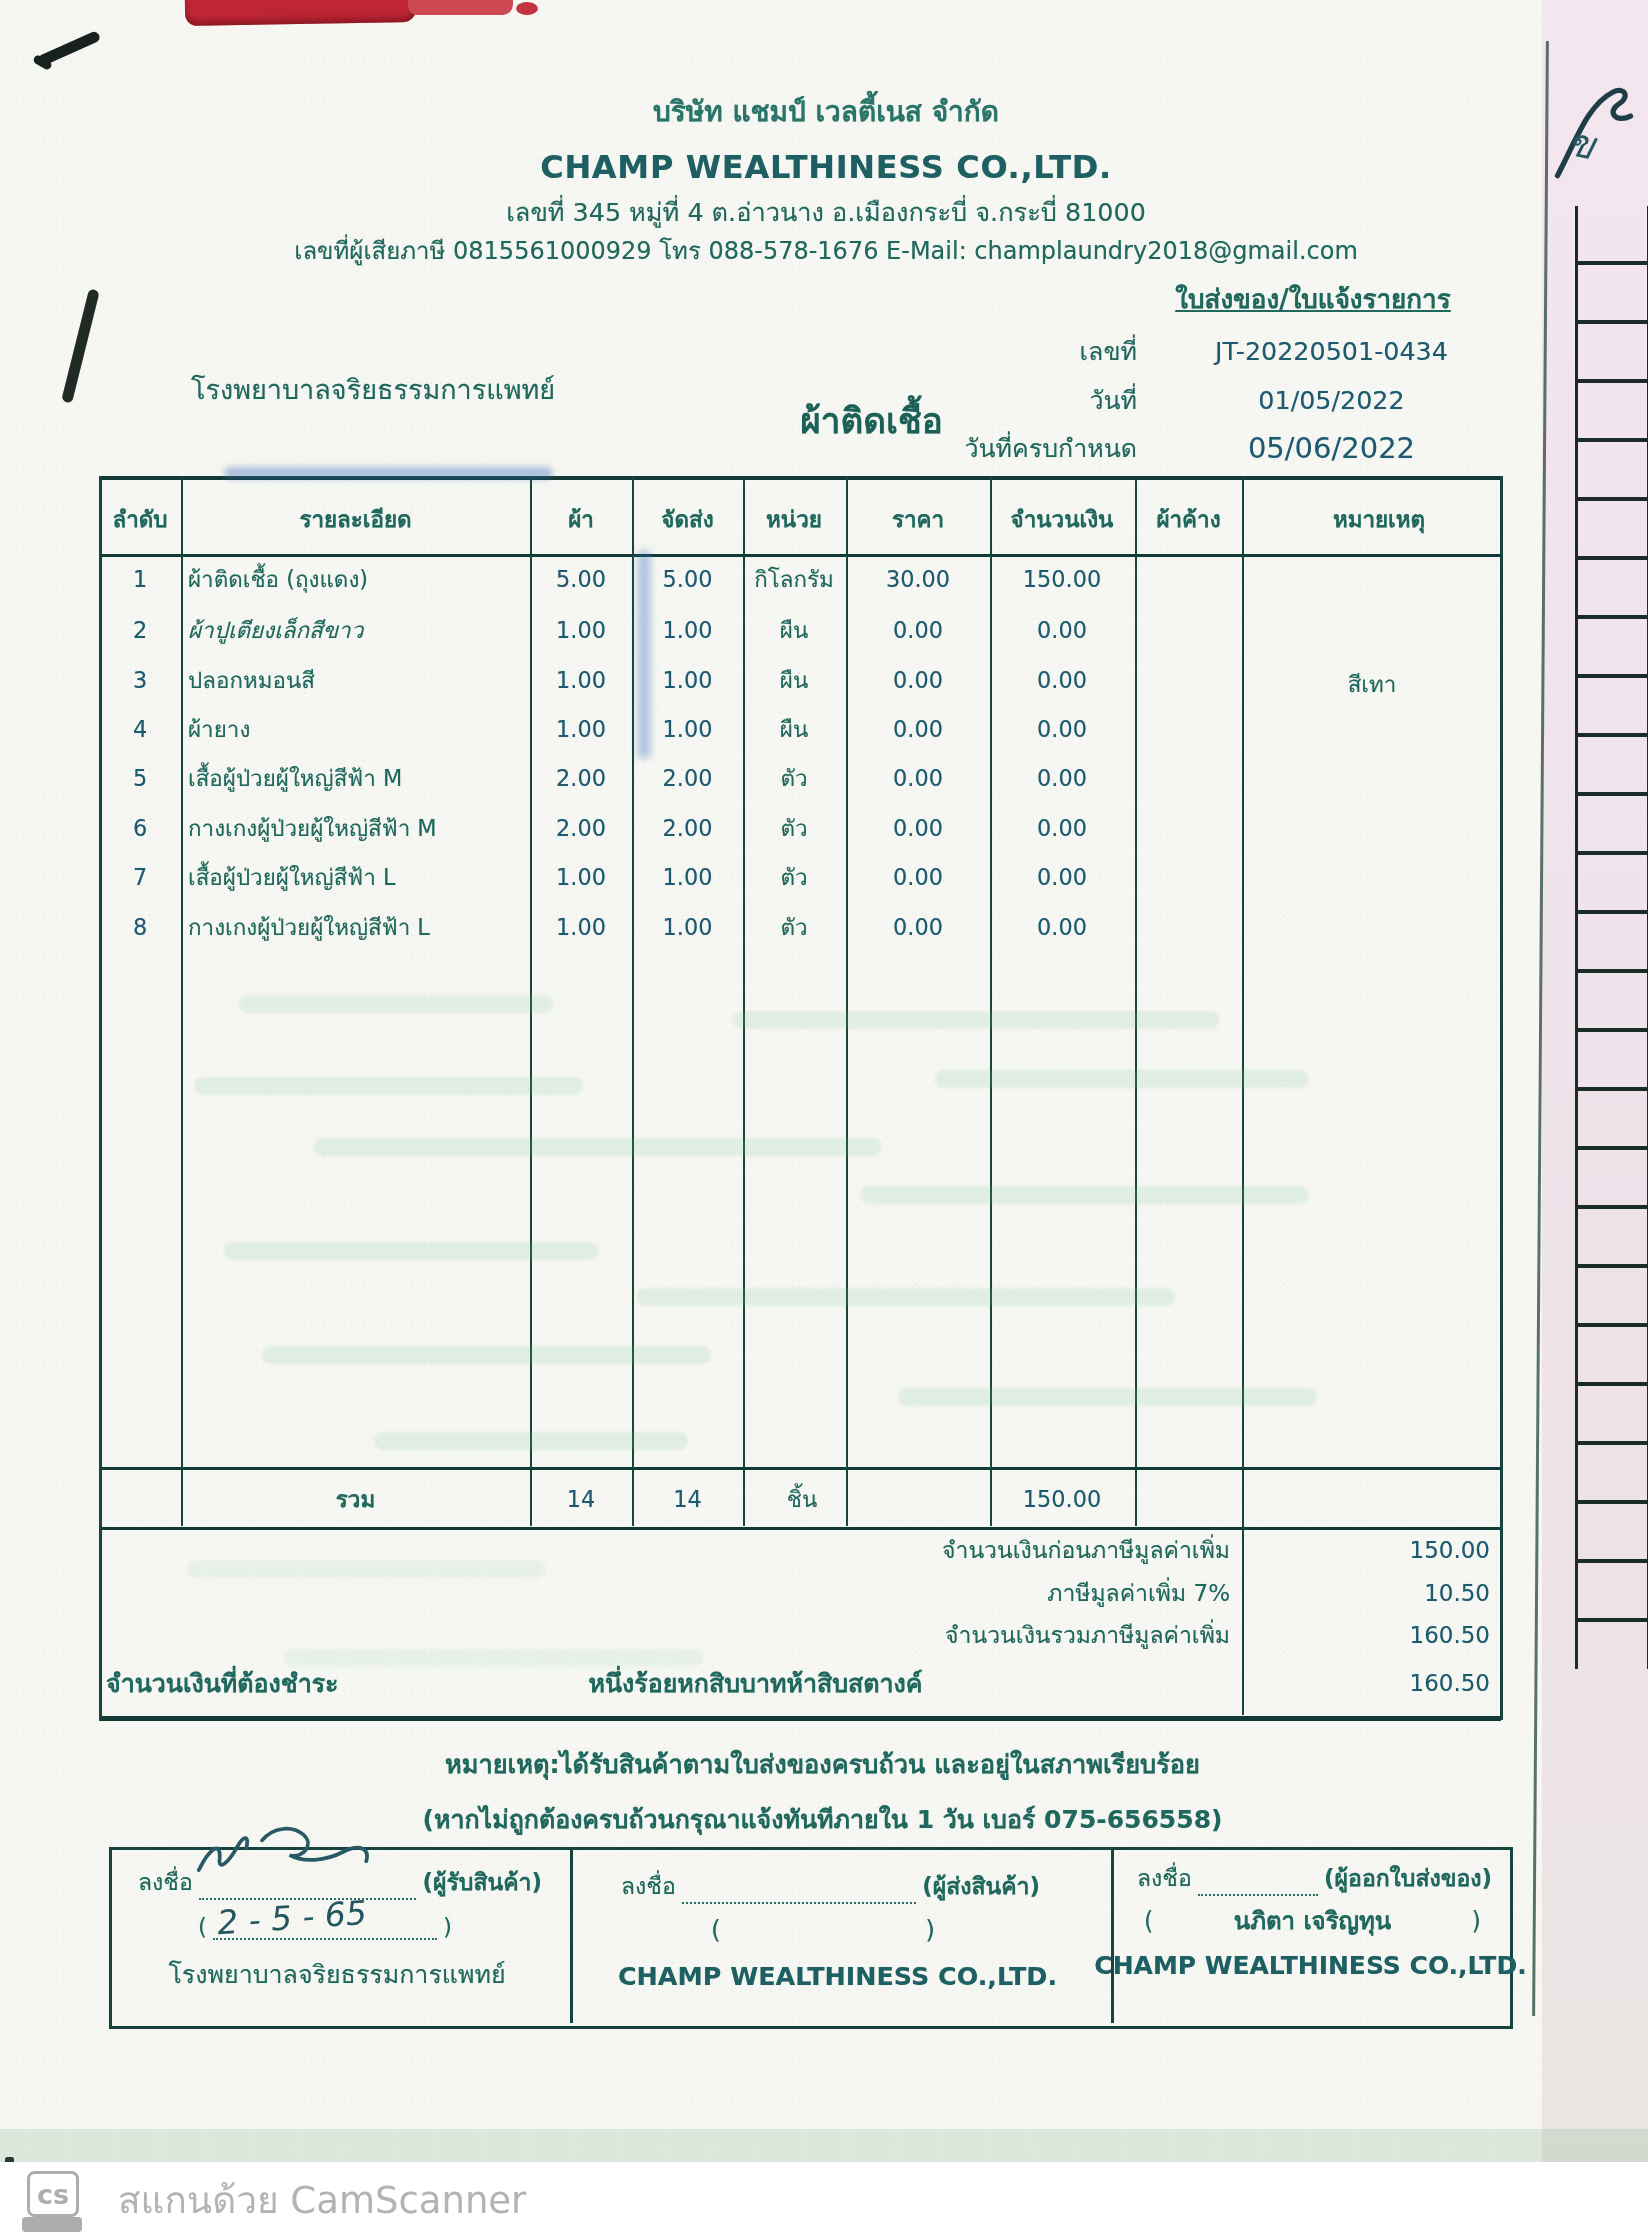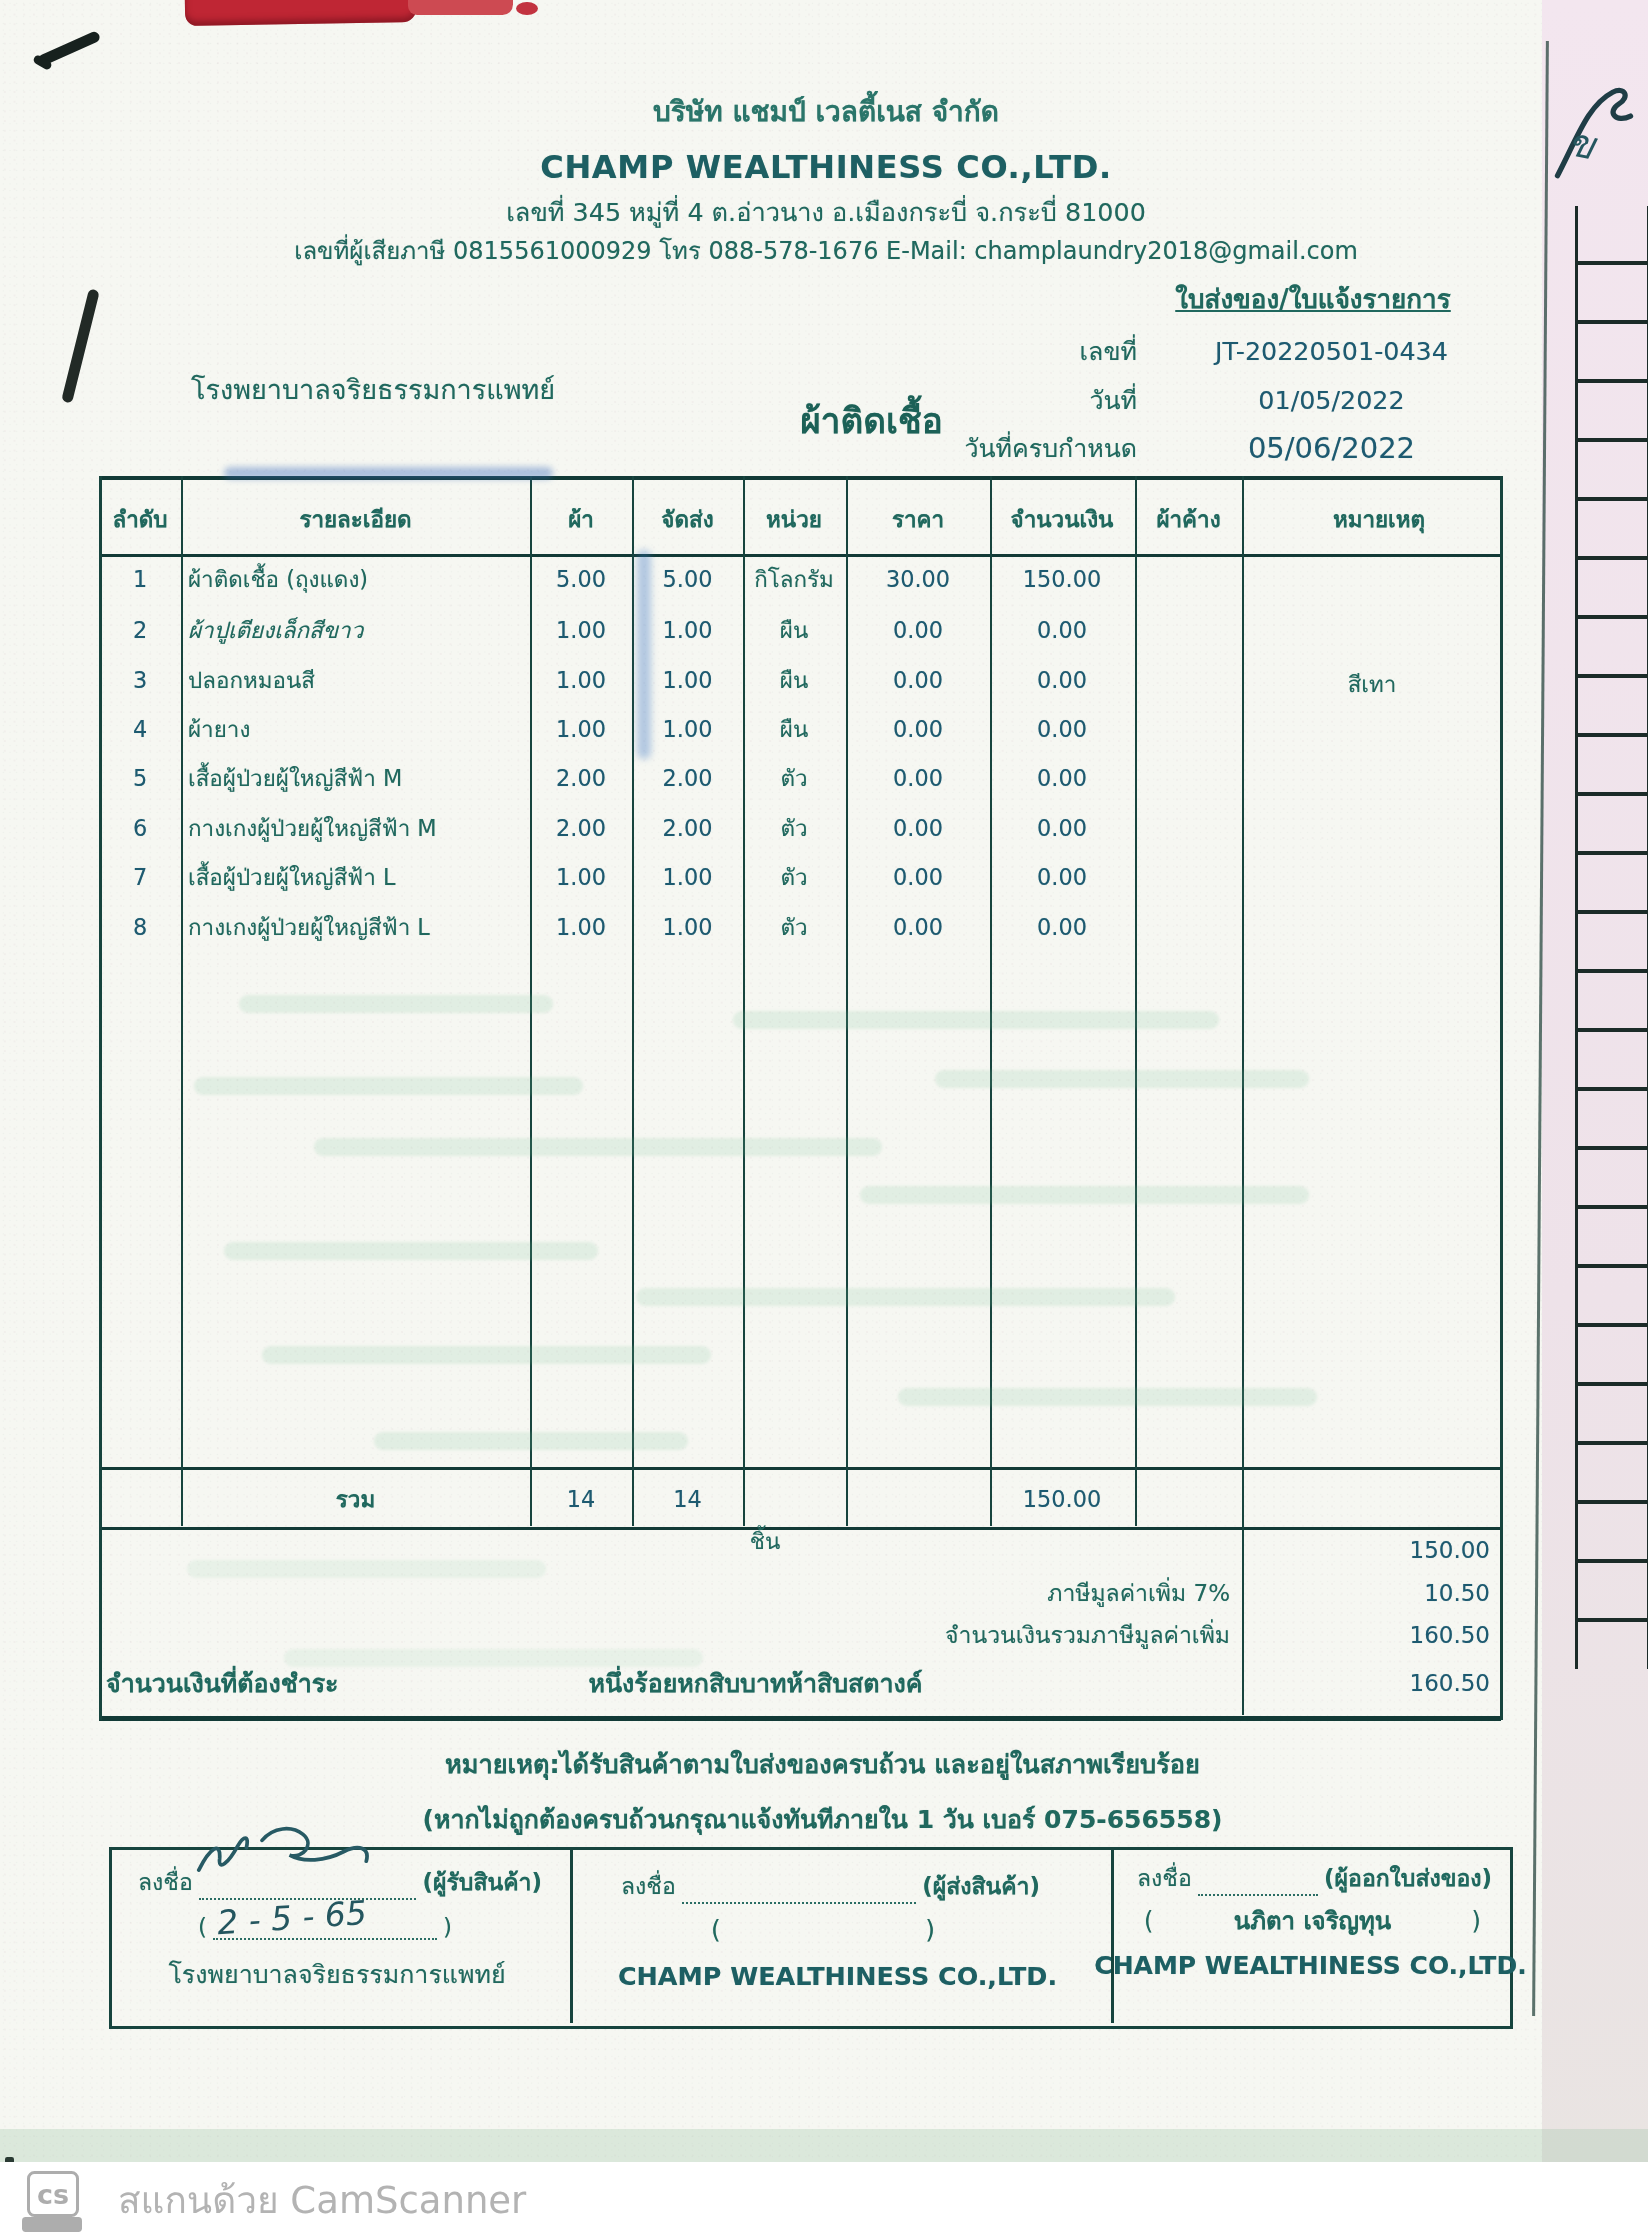--- a/index.html
+++ b/index.html
@@ -164,23 +164,24 @@
   <div class="ghost" style="left:636px;top:1288px;width:539px;"></div>
   <div class="ghost" style="left:262px;top:1346px;width:449px;"></div>
   <div class="ghost" style="left:898px;top:1388px;width:419px;"></div>
   <div class="ghost" style="left:374px;top:1432px;width:314px;"></div>
   <div class="ghost" style="left:187px;top:1560px;width:359px;opacity:.7;"></div>
   <div class="ghost" style="left:284px;top:1649px;width:419px;opacity:.7;"></div>
 
   <div class="c b" style="left:181px;top:1470px;width:349px;height:57px;">รวม</div>
   <div class="c n" style="left:530px;top:1470px;width:102px;height:57px;">14</div>
   <div class="c n" style="left:632px;top:1470px;width:111px;height:57px;">14</div>
-  <div class="c" style="left:714px;top:1470px;width:102px;height:57px;margin-top:42px;">ชิ้น</div>
+  <div class="c" style="left:751px;top:1470px;width:102px;height:57px;">ชิ้น</div>
   <div class="c n" style="left:990px;top:1470px;width:144px;height:57px;">150.00</div>
 
+  <div class="c r" style="left:673px;top:1531px;width:557px;height:37px;font-size:23px;">จำนวนเงินก่อนภาษีมูลค่าเพิ่ม</div>
   <div class="c r n" style="left:1257px;top:1531px;width:233px;height:37px;font-size:23px;">150.00</div>
   <div class="c r" style="left:673px;top:1574px;width:557px;height:37px;font-size:23px;">ภาษีมูลค่าเพิ่ม 7%</div>
   <div class="c r n" style="left:1257px;top:1574px;width:233px;height:37px;font-size:23px;">10.50</div>
   <div class="c r" style="left:673px;top:1616px;width:557px;height:37px;font-size:23px;">จำนวนเงินรวมภาษีมูลค่าเพิ่ม</div>
   <div class="c r n" style="left:1257px;top:1616px;width:233px;height:37px;font-size:23px;">160.50</div>
   <div class="c l b" style="left:106px;top:1662px;width:374px;height:42px;font-size:25px;">จำนวนเงินที่ต้องชำระ</div>
   <div class="c b" style="left:479px;top:1662px;width:553px;height:42px;font-size:25px;">หนึ่งร้อยหกสิบบาทห้าสิบสตางค์</div>
   <div class="c r n" style="left:1257px;top:1662px;width:233px;height:42px;font-size:23px;">160.50</div>
 
   <div class="c b" style="left:299px;top:1744px;width:1047px;height:39px;font-size:25.4px;">หมายเหตุ:ได้รับสินค้าตามใบส่งของครบถ้วน และอยู่ในสภาพเรียบร้อย</div>

